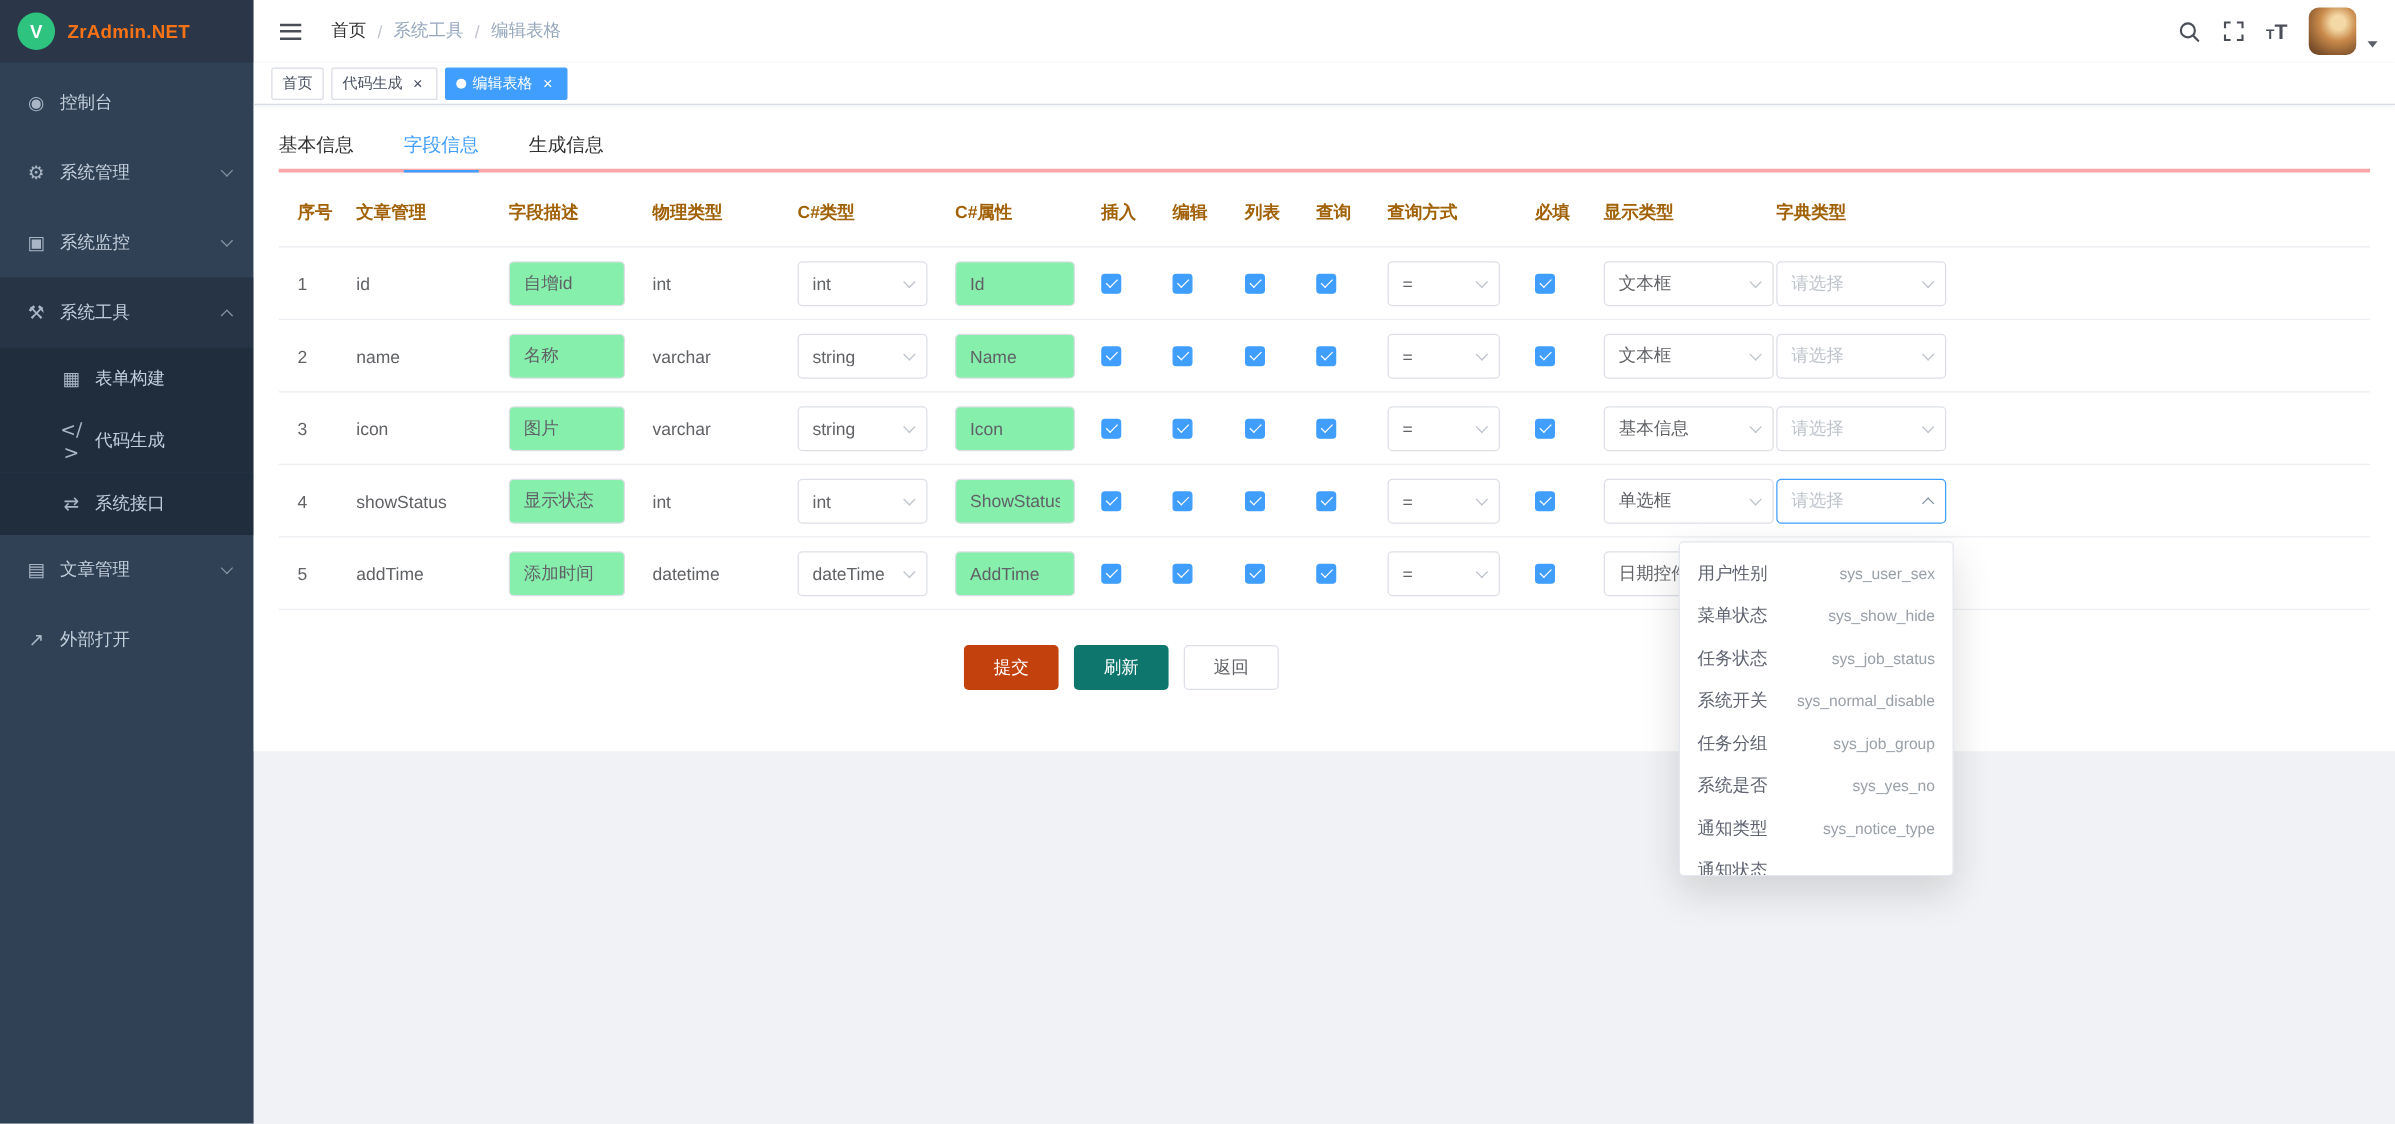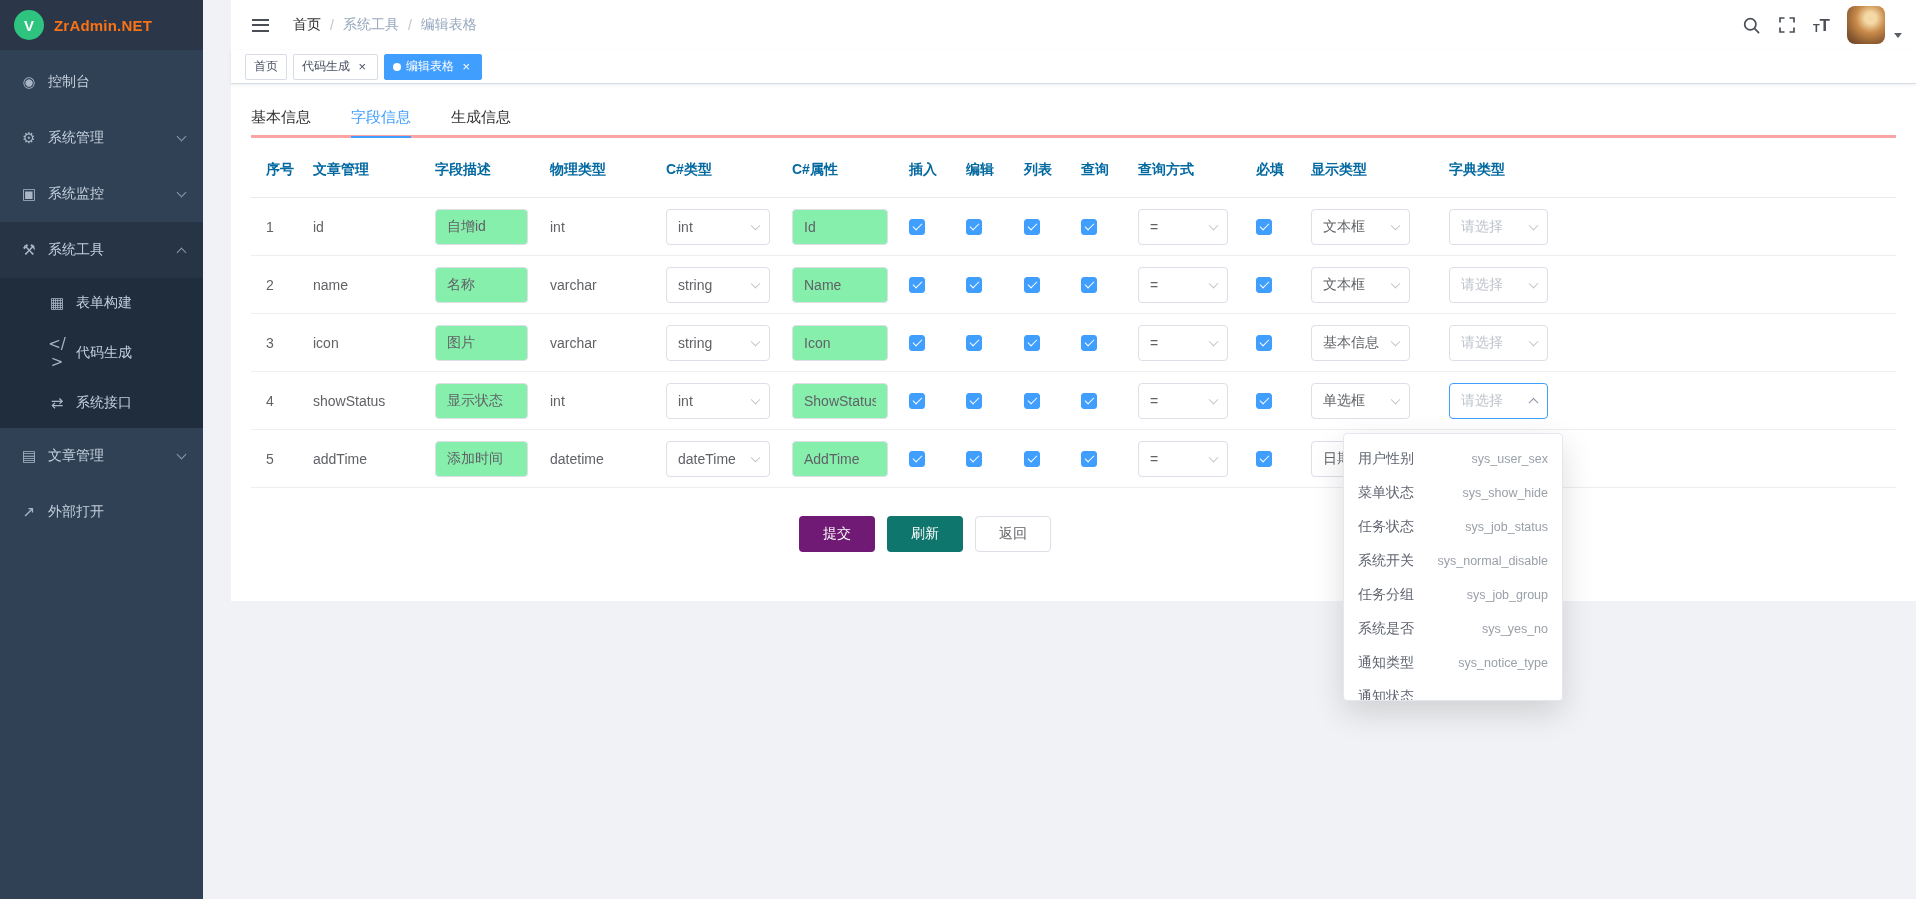--- a/index.html
+++ b/index.html
@@ -22,21 +22,21 @@
   .side-item.parent-active { background:#263445; }
   .side-item.sub { height:50px; padding-left:48px; background:#1f2d3d; }
   .side-icon { width:18px; text-align:center; font-size:15px; color:#a9b6c5; font-family:"DejaVu Sans",sans-serif; }
   .side-label { flex:1;font-family:Liberation Serif, serif; }
   .side-chev { display:none; width:7px; height:7px; border-right:1.5px solid #8a97a6; border-bottom:1.5px solid #8a97a6;
                transform:rotate(45deg); margin-top:-4px; }
   .side-chev.show { display:inline-block; }
   .side-chev.show.up { transform:rotate(225deg); margin-top:4px; }
 
   
-  .main { flex:1; min-width:0; display:flex; flex-direction:column; background:#f0f2f5;padding-left:28px; }
+  .main { flex:1; min-width:0; display:flex; flex-direction:column; background:#f0f2f5; }
 
   .topbar { height:50px; background:#fff; display:flex; align-items:center; padding:0 14px 0 10px; }
   .burger { width:26px; height:26px; display:flex; align-items:center; justify-content:center; cursor:pointer; margin:0 6px; }
   .burger i { display:block; width:17px; height:13px; border-top:2px solid #4a4f57; border-bottom:2px solid #4a4f57; position:relative; }
   .burger i::after { content:''; position:absolute; left:0; right:0; top:3.5px; height:2px; background:#4a4f57; }
   .crumbs { display:flex; align-items:center; margin-left:14px; font-size:14px; }
   .bc { display:inline-flex; align-items:center; }
   .bc-item { color:#97a8be; cursor:pointer; }
   .crumbs .bc:first-of-type .bc-item { color:#303133; }
   .bc-sep { margin:0 9px; color:#c0c4cc; }
@@ -65,48 +65,48 @@
   
   .page { background:#fff; height:517px; padding:14px 20px 0; }
   .ctabs { display:flex; gap:40px; height:40px; align-items:center; border-bottom:3px solid #fca5a5; font-size:15px; color:#303133; }
   .ctab { position:relative; height:40px; line-height:40px; cursor:pointer; }
   .ctab.active { color:#409eff; }
   .ctab.active::after { content:''; position:absolute; left:0; right:0; bottom:-1px; height:2px; background:#409eff; }
 
   .thead, .trow { display:grid; align-items:center;
     grid-template-columns:62px 122px 115px 116px 126px 117px 57px 58px 57px 57px 118px 55px 138px 150px; }
   .thead { height:56px; margin-top:4px; border-bottom:1px solid #e8eaee; }
-  .th { font-size:14px; font-weight:700; color:#0369a1; }
+  .th { font-size:14px; font-weight:700; color:#a16207; }
   .thead .th:first-of-type { padding-left:15px; }
   .trow { height:58px; border-bottom:1px solid #eceef2; font-size:14px; color:#606266; }
   .cell { display:flex; align-items:center; min-width:0; }
   .cell.c1 { padding-left:15px; }
 
   .inp { height:36px; border:1px solid #dcdfe6; border-radius:4px; padding:0 11px; font-size:14px; color:#606266;
          font-family:inherit; outline:none; background:#86efac; }
-  .w93 { width:93px; } .w96 { width:96px; } .w90 { width:90px; } .w104 { width:104px; } .w116 { width:99px; }
+  .w93 { width:93px; } .w96 { width:96px; } .w90 { width:90px; } .w104 { width:104px; } .w116 { width:136px; }
   .sel { position:relative; height:36px; border:1px solid #dcdfe6; border-radius:4px; background:#fff;
          display:inline-flex; align-items:center; padding:0 26px 0 11px; font-size:14px; color:#606266; cursor:pointer; }
   .sel-text { overflow:hidden; white-space:nowrap; max-width:100%; }
   .sel-text.placeholder { color:#bfc4cc; }
   .sel .chev { position:absolute; right:10px; top:50%; width:7px; height:7px; border-right:1.4px solid #bfc4cc;
                border-bottom:1.4px solid #bfc4cc; transform:translateY(-70%) rotate(45deg); }
   .sel.focused { border-color:#409eff; }
   .sel.focused .chev { transform:translateY(-25%) rotate(225deg); border-color:#8a97a6; }
 
   .cb { width:16px; height:16px; border-radius:3px; border:1px solid #dcdfe6; background:#fff;
         display:inline-block; position:relative; cursor:pointer; }
   .cb.checked { background:#409eff; border-color:#409eff; }
   .cb.checked::after { content:''; position:absolute; left:4.5px; top:1.5px; width:4px; height:8px;
         border-right:1.7px solid #fff; border-bottom:1.7px solid #fff; transform:rotate(45deg); }
 
   .actions { width:1348px; display:flex; justify-content:center; gap:12px; margin-top:28px; }
   .btn { height:36px; padding:0 23px; border-radius:4px; border:1px solid transparent; font-size:14px;
          cursor:pointer; font-family:inherit; }
-  .btn.primary { background:#701a75; color:#fff; }
+  .btn.primary { background:#c2410c; color:#fff; }
   .btn.success { background:#0f766e; color:#fff; }
   .btn.plain { background:#fff; color:#606266; border-color:#dcdfe6; }
 
   
   .dict-dropdown { position:absolute; left:1343px; top:433px; width:220px; height:268px; overflow:hidden;
         background:#fff; border:1px solid #e4e7ed; border-radius:4px; box-shadow:0 12px 32px rgba(0,0,0,.14);
         padding:8px 0; z-index:20; }
   .dd-item { height:34px; display:flex; align-items:center; justify-content:space-between; padding:0 14px;
         cursor:pointer; font-size:14px; }
   .dd-label { color:#5f6470; }

